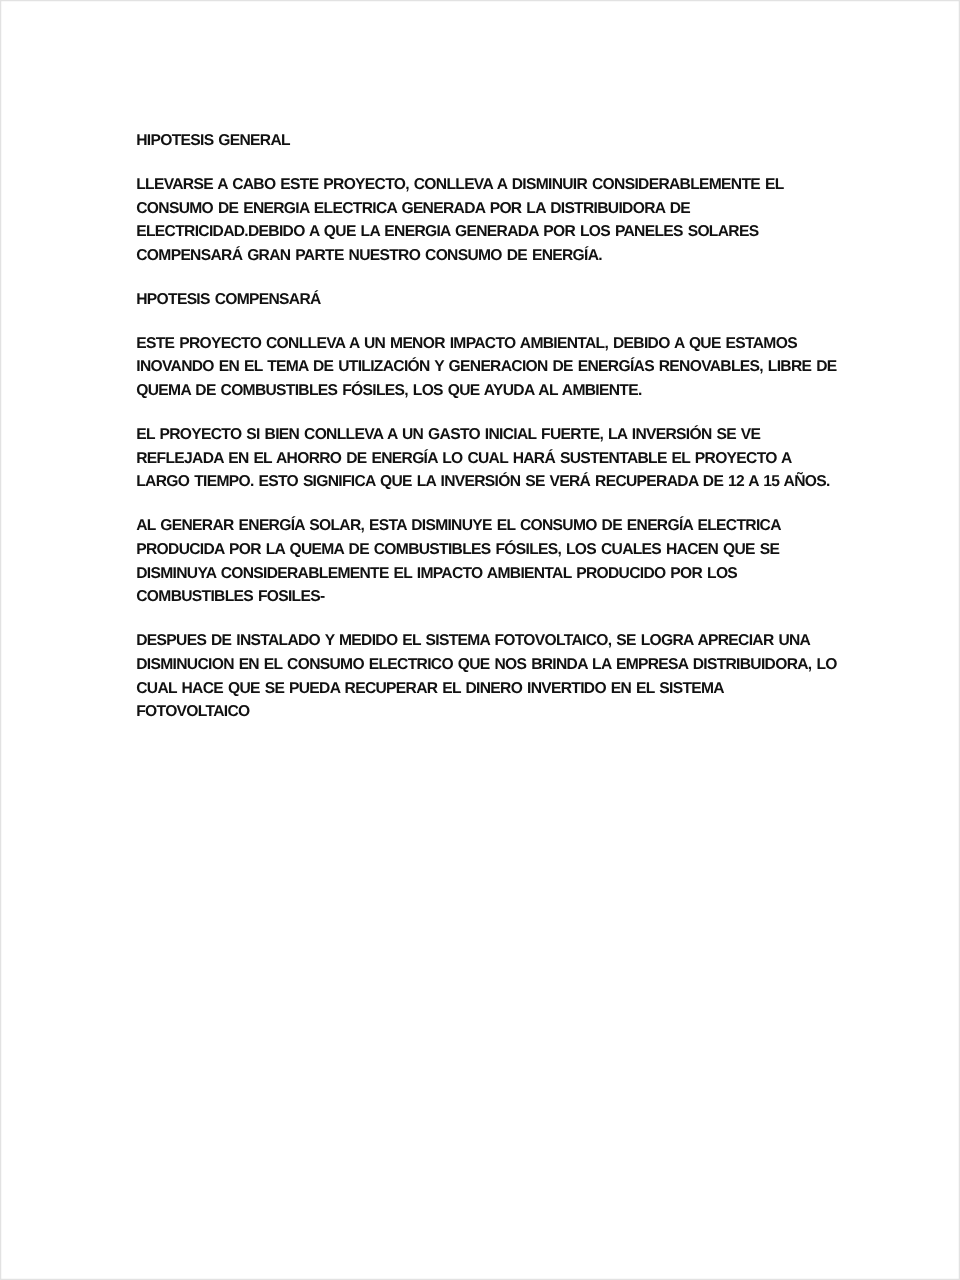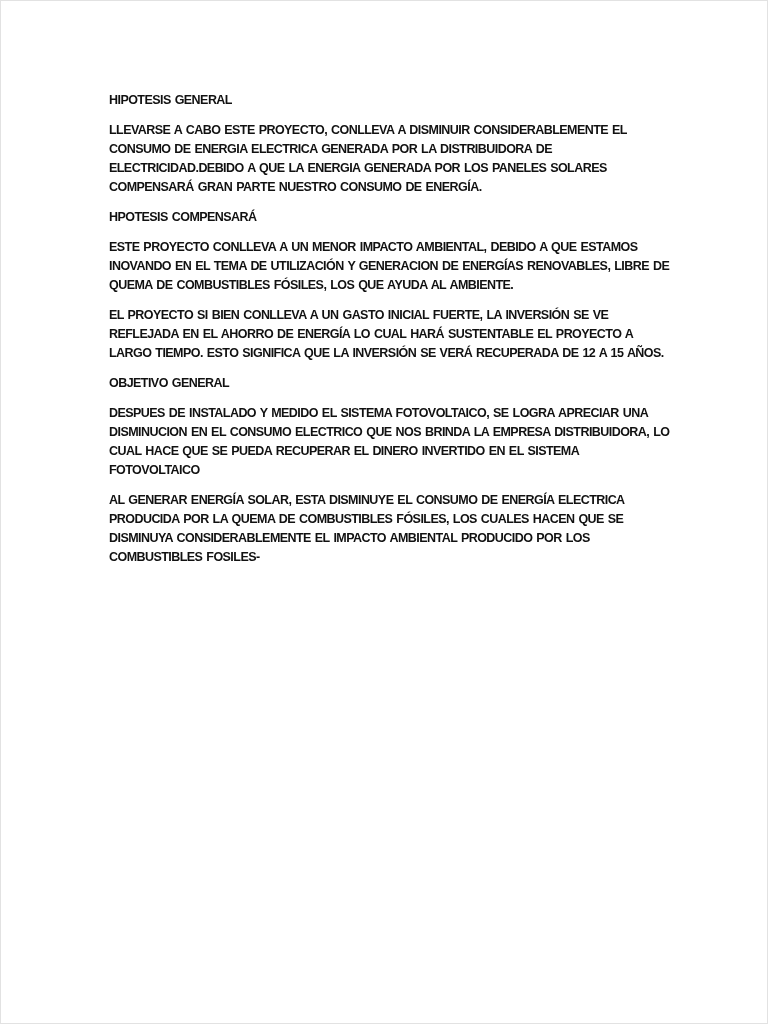--- a/index.html
+++ b/index.html
@@ -25,36 +25,35 @@
     color: #111111;
   }
   .content h2,
   .content p {
     font-size: 12.5px;
     font-weight: 700;
     letter-spacing: -0.55px;
     line-height: 19px;
     color: #111111;
     text-transform: none;
-    margin: 4px 0 11px 0;
+    margin: 16px 0 11px 0;
     word-spacing: 1px;
   }
 </style>
 </head>
 <body>
 
 <div class="page">
   <div class="content">
 
     <h2>HIPOTESIS GENERAL</h2>
     <p>LLEVARSE A CABO ESTE PROYECTO, CONLLEVA A DISMINUIR CONSIDERABLEMENTE EL CONSUMO DE ENERGIA ELECTRICA GENERADA POR LA DISTRIBUIDORA DE ELECTRICIDAD.DEBIDO A QUE LA ENERGIA GENERADA POR LOS PANELES SOLARES COMPENSARÁ GRAN PARTE NUESTRO CONSUMO DE ENERGÍA.</p>
 
     <h2>HPOTESIS COMPENSARÁ</h2>
     <p>ESTE PROYECTO CONLLEVA A UN MENOR IMPACTO AMBIENTAL, DEBIDO A QUE ESTAMOS INOVANDO EN EL TEMA DE UTILIZACIÓN Y GENERACION DE ENERGÍAS RENOVABLES, LIBRE DE QUEMA DE COMBUSTIBLES FÓSILES, LOS QUE AYUDA AL AMBIENTE.</p>
     <p>EL PROYECTO SI BIEN CONLLEVA A UN GASTO INICIAL FUERTE, LA INVERSIÓN SE VE REFLEJADA EN EL AHORRO DE ENERGÍA LO CUAL HARÁ SUSTENTABLE EL PROYECTO A LARGO TIEMPO. ESTO SIGNIFICA QUE LA INVERSIÓN SE VERÁ RECUPERADA DE 12 A 15 AÑOS.</p>
 
-    <h2>OBJETIVO GENERAL</h2>
 
+    <p>AL GENERAR ENERGÍA SOLAR, ESTA DISMINUYE EL CONSUMO DE ENERGÍA ELECTRICA PRODUCIDA POR LA QUEMA DE COMBUSTIBLES FÓSILES, LOS CUALES HACEN QUE SE DISMINUYA CONSIDERABLEMENTE EL IMPACTO AMBIENTAL PRODUCIDO POR LOS COMBUSTIBLES FOSILES-</p>
     <p>DESPUES DE INSTALADO Y MEDIDO EL SISTEMA FOTOVOLTAICO, SE LOGRA APRECIAR UNA DISMINUCION EN EL CONSUMO ELECTRICO QUE NOS BRINDA LA EMPRESA DISTRIBUIDORA, LO CUAL HACE QUE SE PUEDA RECUPERAR EL DINERO INVERTIDO EN EL SISTEMA FOTOVOLTAICO</p>
-    <p>AL GENERAR ENERGÍA SOLAR, ESTA DISMINUYE EL CONSUMO DE ENERGÍA ELECTRICA PRODUCIDA POR LA QUEMA DE COMBUSTIBLES FÓSILES, LOS CUALES HACEN QUE SE DISMINUYA CONSIDERABLEMENTE EL IMPACTO AMBIENTAL PRODUCIDO POR LOS COMBUSTIBLES FOSILES-</p>
 
   </div>
 </div>
 
 </body></html>

